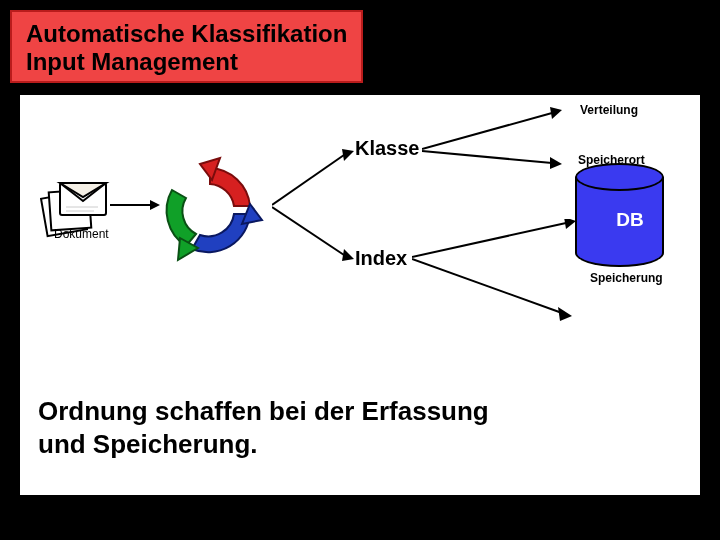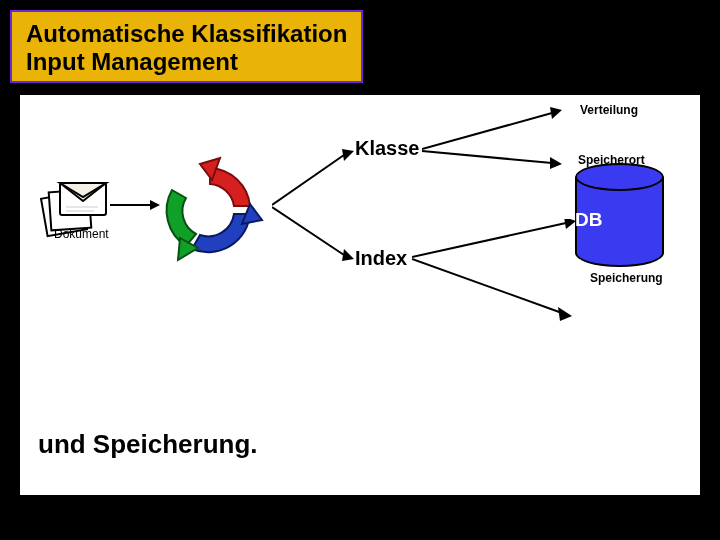--- a/index.html
+++ b/index.html
@@ -4,25 +4,25 @@
 <style>
   body {
     margin: 0;
     background: #000;
     width: 720px;
     height: 540px;
     font-family: Arial, Helvetica, sans-serif;
     overflow: hidden;
   }
   .title-block {
-    background: #eab308;
+    background: #ef4444;
     padding: 8px 14px 6px 14px;
     display: inline-block;
     margin: 10px 0 0 10px;
-    border: 2px solid #6d28d9;
+    border: 2px solid #b91c1c;
   }
   .title-line {
     font-size: 24px;
     font-weight: 700;
     color: #000;
     line-height: 1.15;
   }
   .diagram {
     background: #fff;
     width: 680px;
@@ -85,20 +85,21 @@
     border: 2px solid #000;
     border-top: none;
     border-radius: 0 0 44px 44px / 0 0 14px 14px;
     position: absolute;
     top: 12px;
   }
   .db-text {
     position: absolute;
     top: 44px;
     width: 110px;
+    text-align: center;
     font-size: 19px;
     font-weight: 700;
     color: #fff;
     z-index: 3;
   }
   
   .caption {
     position: absolute;
     left: 18px;
     top: 300px;
@@ -180,20 +181,20 @@
 
   <div class="db">
     <div class="db-body"></div>
     <div class="db-top"></div>
     <div class="db-text">DB</div>
   </div>
   <div class="lbl lbl-small" style="left:570px; top:176px; font-weight:700;">Speicherung</div>
 
 
   <div class="caption">
-    <br>
+    <span>Ordnung schaffen bei der Erfassung</span><br>
     <span>und Speicherung.</span>
   </div>
 
 </div>
 
 
 
 
 </body></html>

